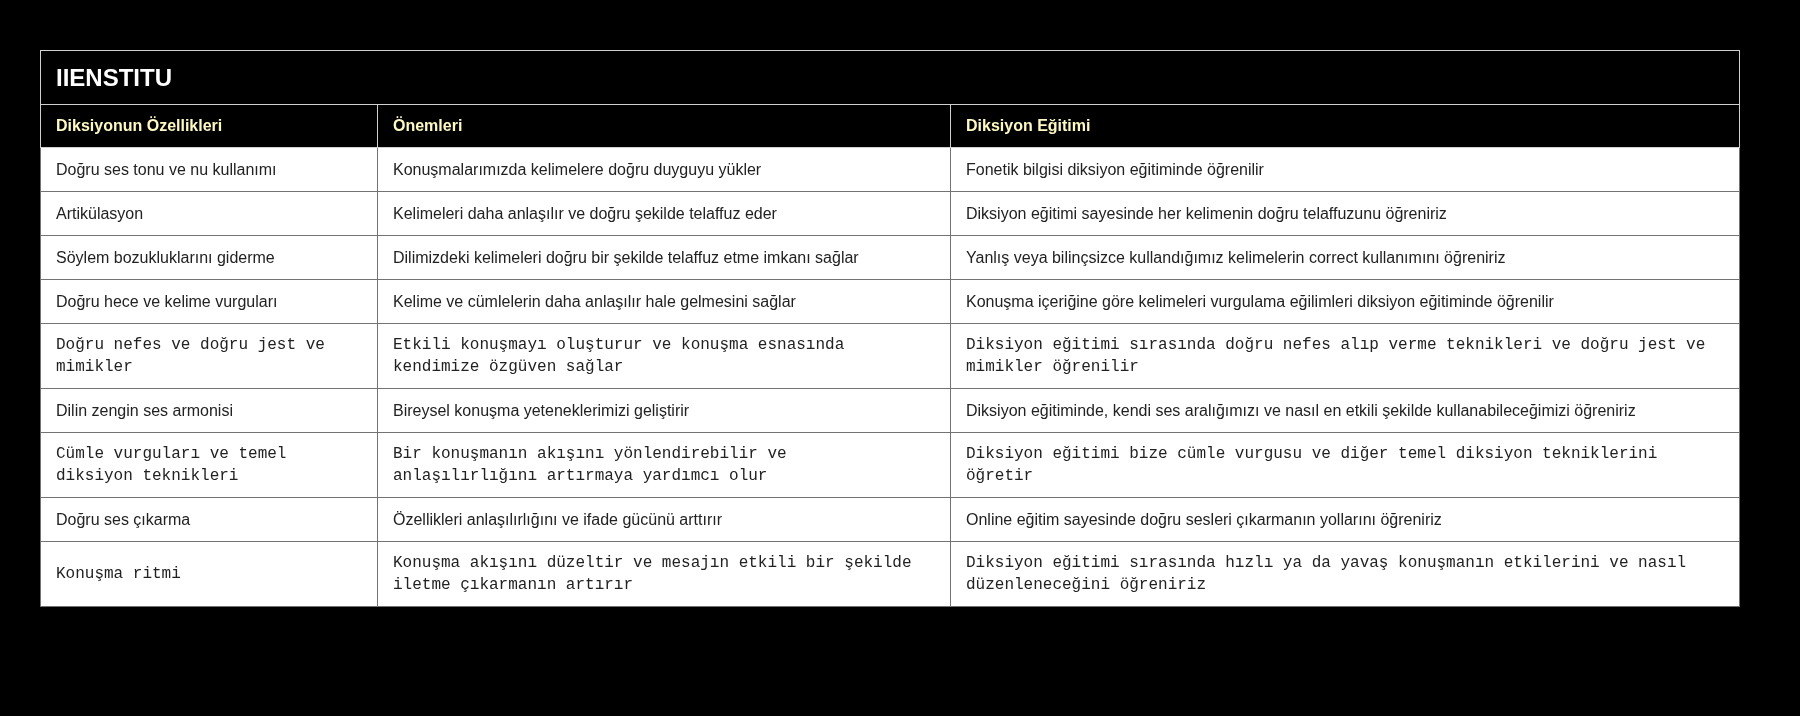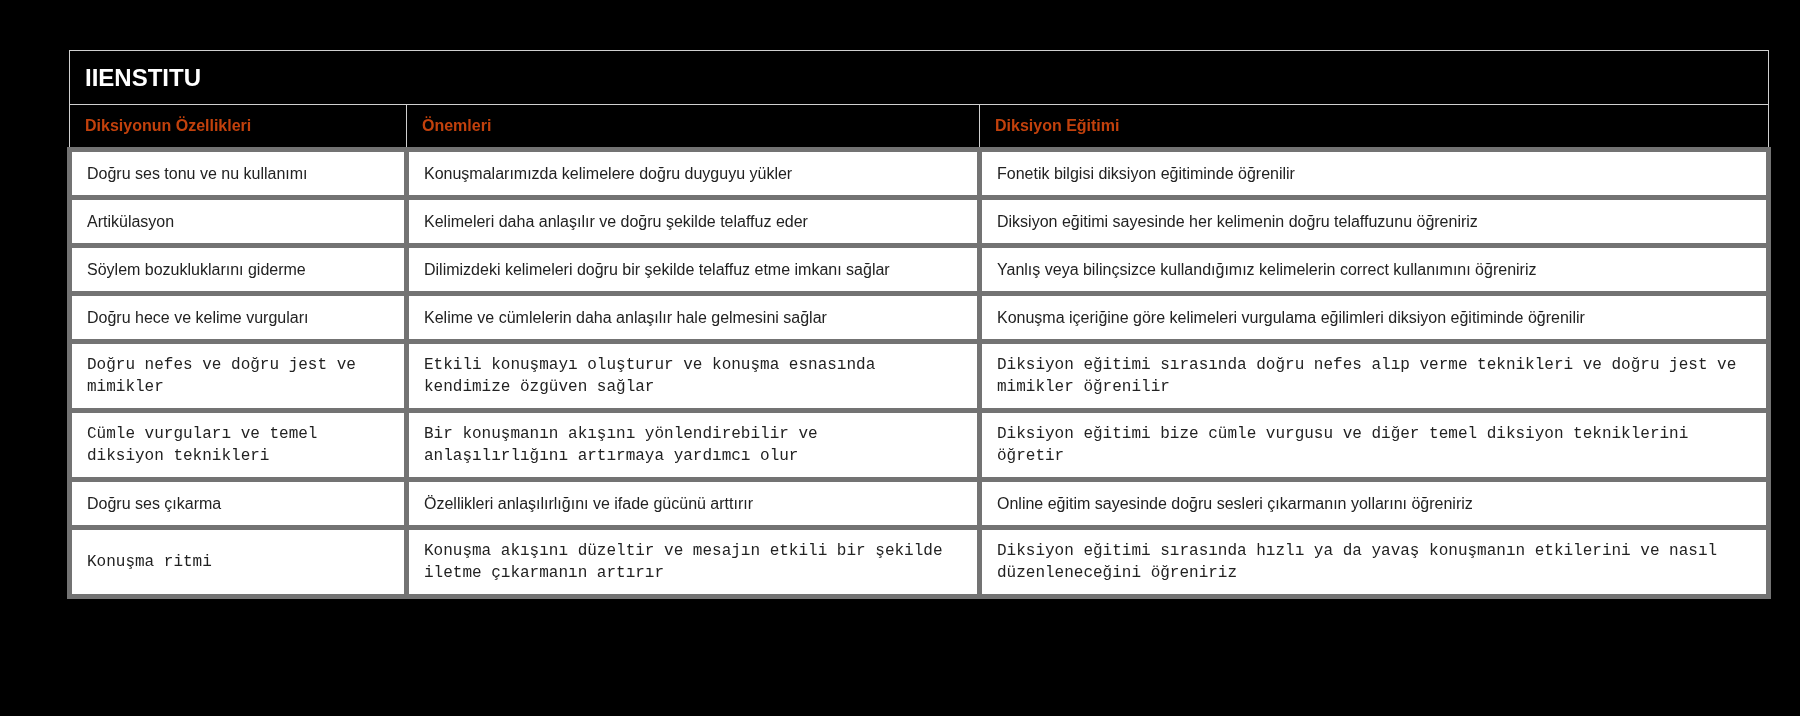--- a/index.html
+++ b/index.html
@@ -1,25 +1,25 @@
 <!DOCTYPE html>
 <html><head>
 <meta charset="utf-8">
 <style>
   html, body { margin:0; padding:0; background:#000; }
   body { width:1800px; height:716px; position:relative; overflow:hidden;
          font-family:"Liberation Sans", "DejaVu Sans", sans-serif; }
-  .wrap { position:absolute; left:67px; top:50px; width:1699px; }
+  .wrap { position:absolute; left:40px; top:50px; width:1699px; }
   table { border-collapse:collapse; width:100%; table-layout:fixed; }
   .title-cell { background:#000; color:#fff; font-weight:bold; font-size:24px;
                 height:53px; padding:0 15px; border:1px solid #d0d0d0; text-align:left; }
-  th { background:#000; color:#c2410c; font-weight:bold; font-size:16px; text-align:left;
+  th { background:#000; color:#fef9c3; font-weight:bold; font-size:16px; text-align:left;
        height:42px; padding:0 15px; border:1px solid #d0d0d0; }
   td { background:#fff; color:#222; font-size:16px; line-height:22px;
-       padding:10px 15px; border:5px solid #737373; vertical-align:middle; }
+       padding:10px 15px; border:1px solid #737373; vertical-align:middle; }
   tr.single td { height:23px; }
   tr.double td { height:44px;font-family:Liberation Mono, monospace; }
   col.c1 { width:337px; }
   col.c2 { width:573px; }
   col.c3 { width:789px; }
 </style>
 </head>
 <body>
 
 <div class="wrap">
@@ -58,20 +58,25 @@
       <tr class="single">
         <td>Doğru hece ve kelime vurguları</td>
         <td>Kelime ve cümlelerin daha anlaşılır hale gelmesini sağlar</td>
         <td>Konuşma içeriğine göre kelimeleri vurgulama eğilimleri diksiyon eğitiminde öğrenilir</td>
       </tr>
       <tr class="double">
         <td>Doğru nefes ve doğru jest ve mimikler</td>
         <td>Etkili konuşmayı oluşturur ve konuşma esnasında kendimize özgüven sağlar</td>
         <td>Diksiyon eğitimi sırasında doğru nefes alıp verme teknikleri ve doğru jest ve mimikler öğrenilir</td>
       </tr>
+      <tr class="single">
+        <td>Dilin zengin ses armonisi</td>
+        <td>Bireysel konuşma yeteneklerimizi geliştirir</td>
+        <td>Diksiyon eğitiminde, kendi ses aralığımızı ve nasıl en etkili şekilde kullanabileceğimizi öğreniriz</td>
+      </tr>
       <tr class="double">
         <td>Cümle vurguları ve temel diksiyon teknikleri</td>
         <td>Bir konuşmanın akışını yönlendirebilir ve anlaşılırlığını artırmaya yardımcı olur</td>
         <td>Diksiyon eğitimi bize cümle vurgusu ve diğer temel diksiyon tekniklerini öğretir</td>
       </tr>
       <tr class="single">
         <td>Doğru ses çıkarma</td>
         <td>Özellikleri anlaşılırlığını ve ifade gücünü arttırır</td>
         <td>Online eğitim sayesinde doğru sesleri çıkarmanın yollarını öğreniriz</td>
       </tr>

